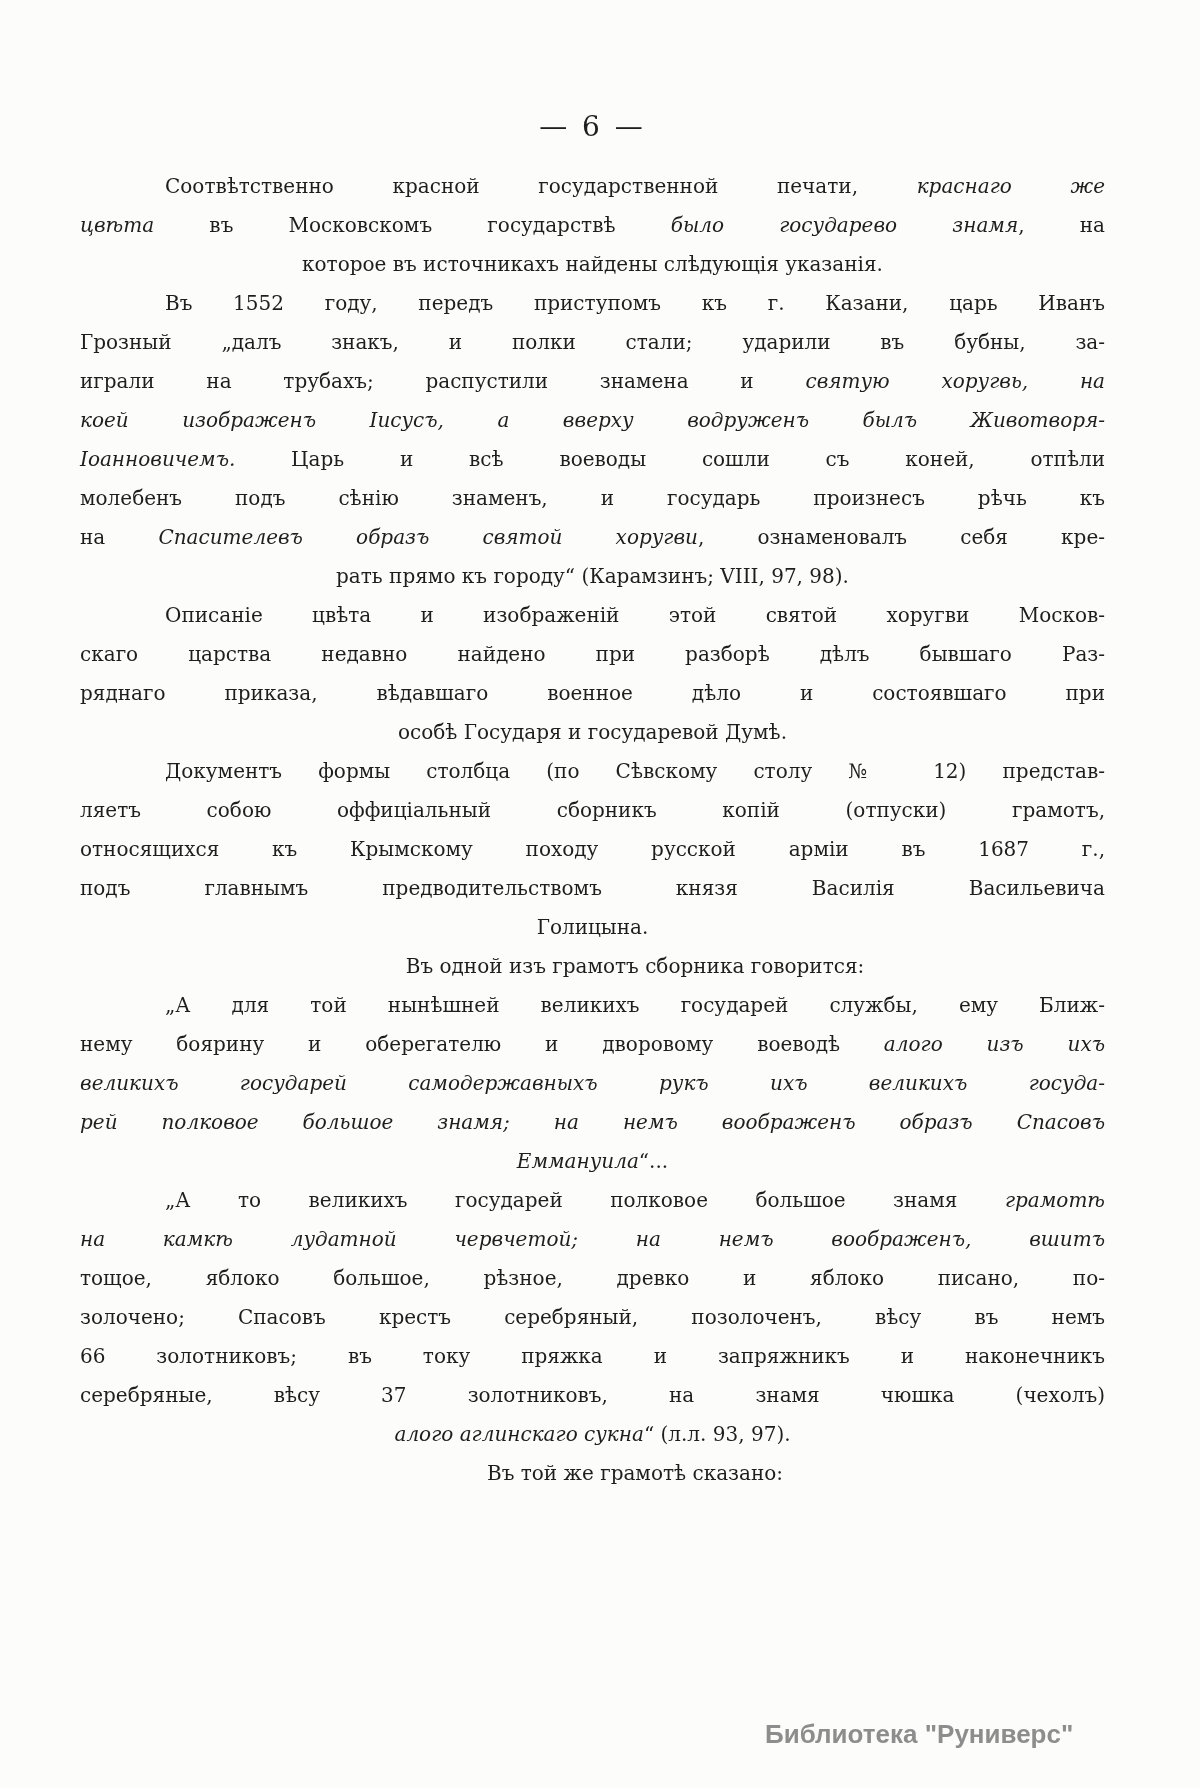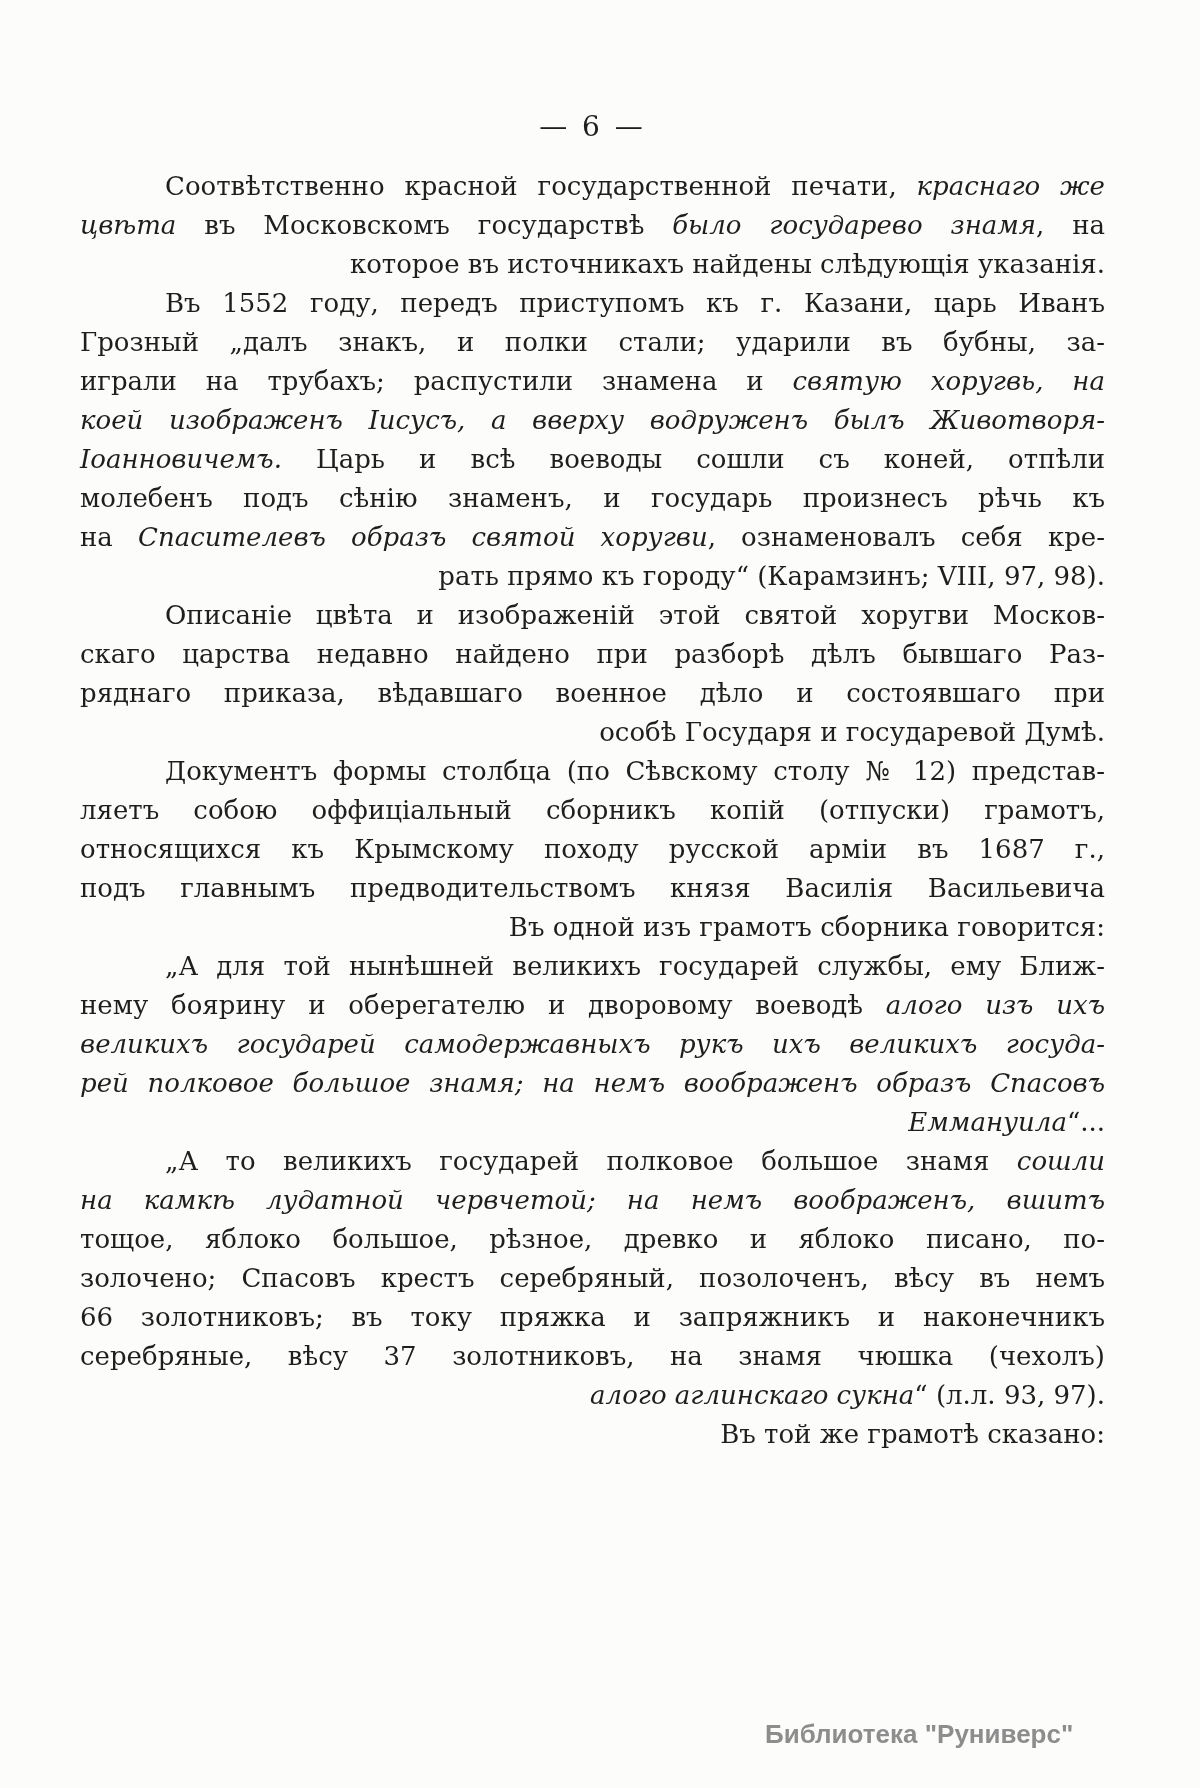--- a/index.html
+++ b/index.html
@@ -10,29 +10,29 @@
     overflow:hidden;
     font-family:"DejaVu Serif","Liberation Serif",serif;
     color:#1e1e1e;
   }
   .page-number{
     position:absolute;top:110px;left:80px;width:1025px;
     text-align:center;font-size:28px;letter-spacing:3px;
   }
   .text-block{
     position:absolute;top:167px;left:80px;width:1025px;
-    font-size:26px;line-height:39px;
+    font-size:20px;line-height:39px;
   }
   .paragraph{margin:0;padding:0;}
   .line{
     text-align:justify;
     text-align-last:justify;
     hyphens:none;
   }
-  .line.last{text-align:right;text-align-last:auto;}
+  .line.last{text-align:center;text-align-last:auto;}
   .line.first{text-indent:85px;}
   .it{font-style:italic;}
   .ro{font-style:normal;}
   .watermark{
     position:absolute;top:1719px;left:765px;
     font-family:"Liberation Sans",sans-serif;
     font-weight:700;font-size:26px;color:#8d8d8d;
     letter-spacing:0px;white-space:nowrap;
   }
 </style>
@@ -61,33 +61,34 @@
         <div class="line first"><span class="ro">Описаніе цвѣта и изображеній этой святой хоругви Москов-</span></div>
         <div class="line"><span class="ro">скаго царства недавно найдено при разборѣ дѣлъ бывшаго Раз-</span></div>
         <div class="line"><span class="ro">ряднаго приказа, вѣдавшаго военное дѣло и состоявшаго при</span></div>
         <div class="line last"><span class="ro">особѣ Государя и государевой Думѣ.</span></div>
       </div>
       <div class="paragraph">
         <div class="line first"><span class="ro">Документъ формы столбца (по Сѣвскому столу № 12) представ-</span></div>
         <div class="line"><span class="ro">ляетъ собою оффиціальный сборникъ копій (отпуски) грамотъ,</span></div>
         <div class="line"><span class="ro">относящихся къ Крымскому походу русской арміи въ 1687 г.,</span></div>
         <div class="line"><span class="ro">подъ главнымъ предводительствомъ князя Василія Васильевича</span></div>
+        <div class="line last"><span class="ro">Голицына.</span></div>
       </div>
       <div class="paragraph">
         <div class="line first last"><span class="ro">Въ одной изъ грамотъ сборника говорится:</span></div>
       </div>
       <div class="paragraph">
         <div class="line first"><span class="ro">„А для той нынѣшней великихъ государей службы, ему Ближ-</span></div>
         <div class="line"><span class="ro">нему боярину и оберегателю и дворовому воеводѣ </span><span class="it">алого изъ ихъ</span></div>
         <div class="line"><span class="it">великихъ государей самодержавныхъ рукъ ихъ великихъ госуда-</span></div>
         <div class="line"><span class="it">рей полковое большое знамя; на немъ воображенъ образъ Спасовъ</span></div>
         <div class="line last"><span class="it">Еммануила</span><span class="ro">“...</span></div>
       </div>
       <div class="paragraph">
-        <div class="line first"><span class="ro">„А то великихъ государей полковое большое знамя </span><span class="it">сошли</span></div>
+        <div class="line first"><span class="ro">„А то великихъ государей полковое большое знамя </span><span class="it">грамотѣ</span></div>
         <div class="line"><span class="it">на камкѣ лудатной червчетой; на немъ воображенъ, вшитъ</span></div>
         <div class="line"><span class="ro">тощое, яблоко большое, рѣзное, древко и яблоко писано, по-</span></div>
         <div class="line"><span class="ro">золочено; Спасовъ крестъ серебряный, позолоченъ, вѣсу въ немъ</span></div>
         <div class="line"><span class="ro">66 золотниковъ; въ току пряжка и запряжникъ и наконечникъ</span></div>
         <div class="line"><span class="ro">серебряные, вѣсу 37 золотниковъ, на знамя чюшка (чехолъ)</span></div>
         <div class="line last"><span class="it">алого аглинскаго сукна</span><span class="ro">“ (л.л. 93, 97).</span></div>
       </div>
       <div class="paragraph">
         <div class="line first last"><span class="ro">Въ той же грамотѣ сказано:</span></div>
       </div>

